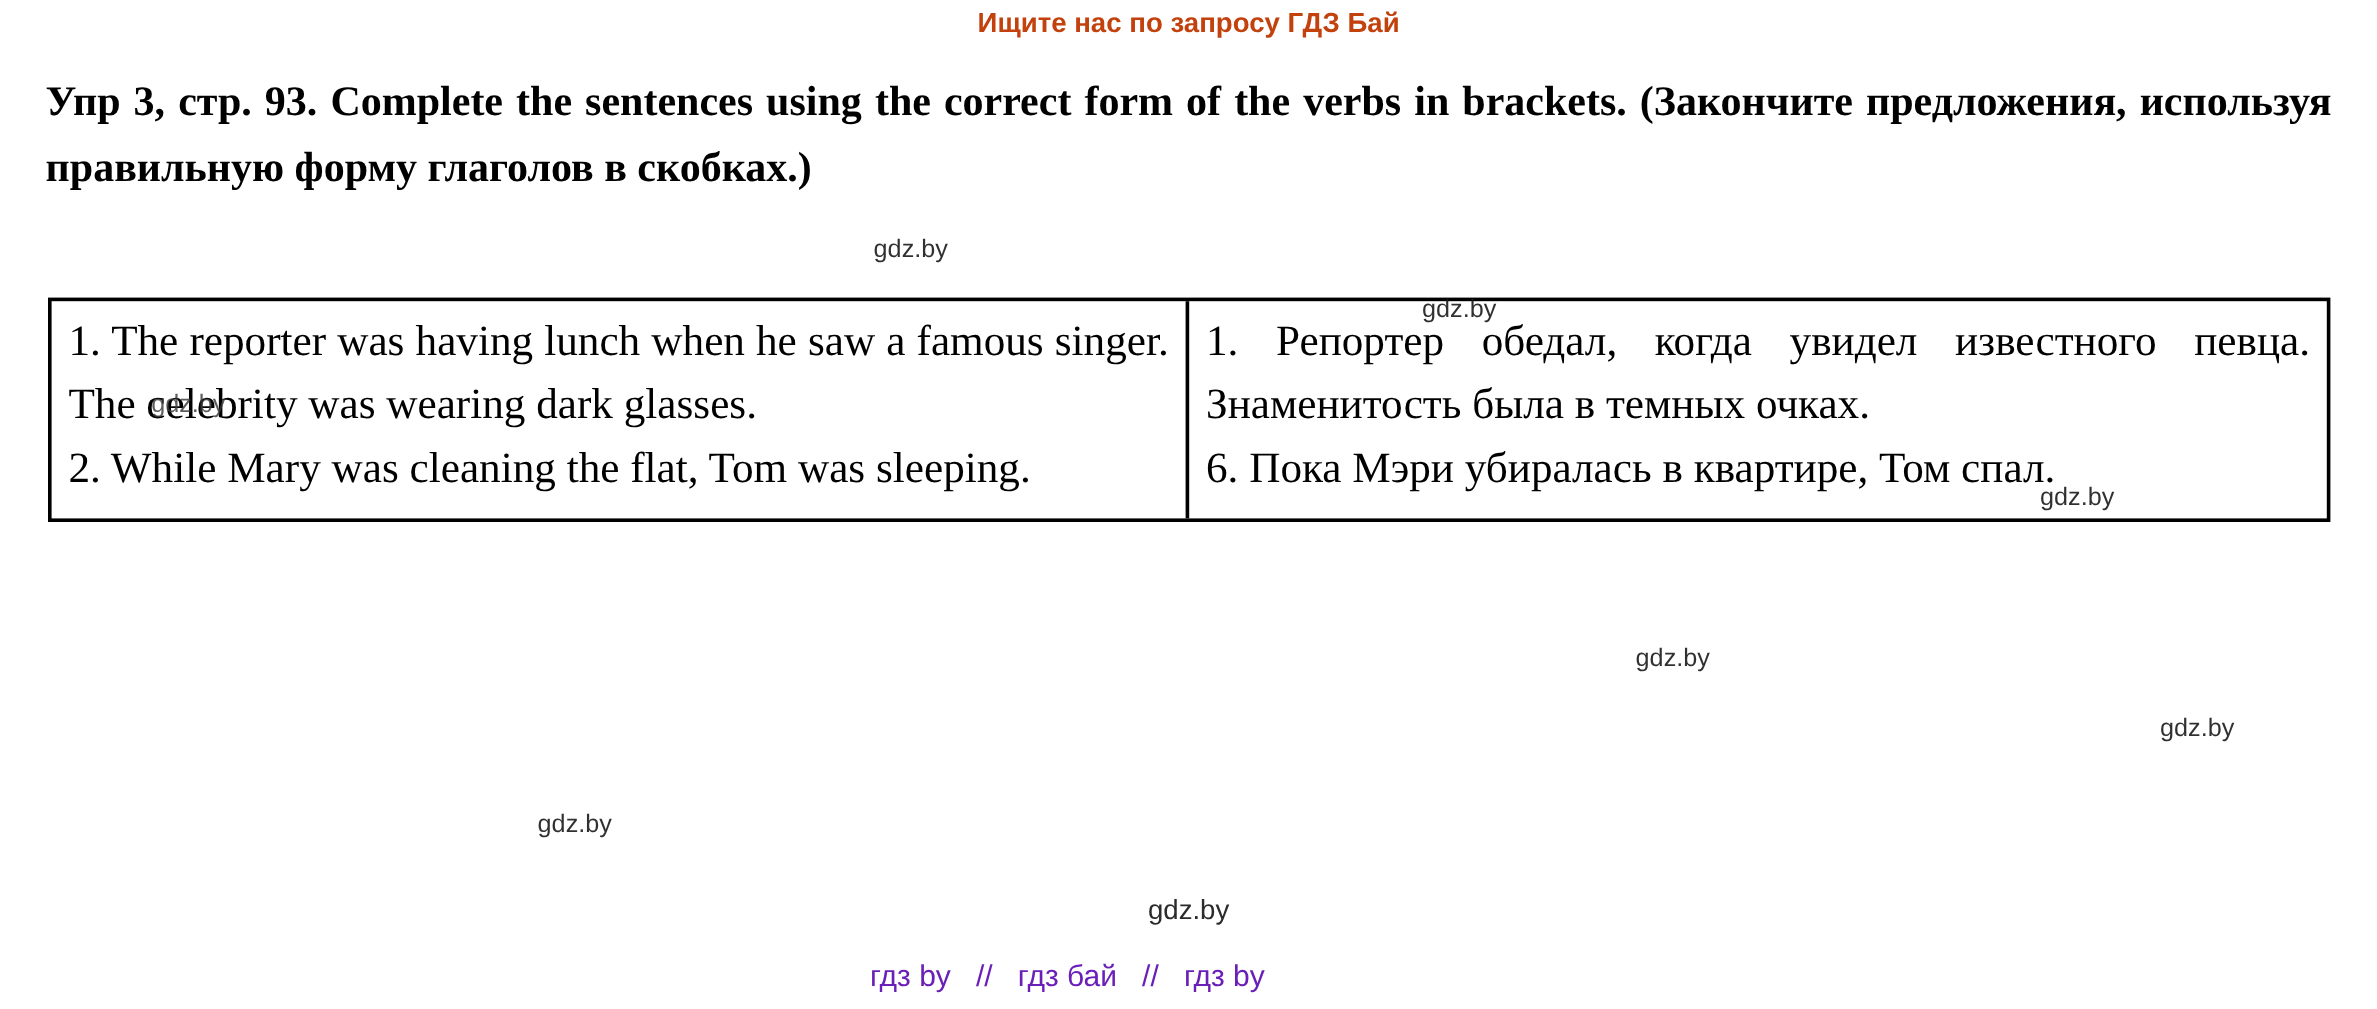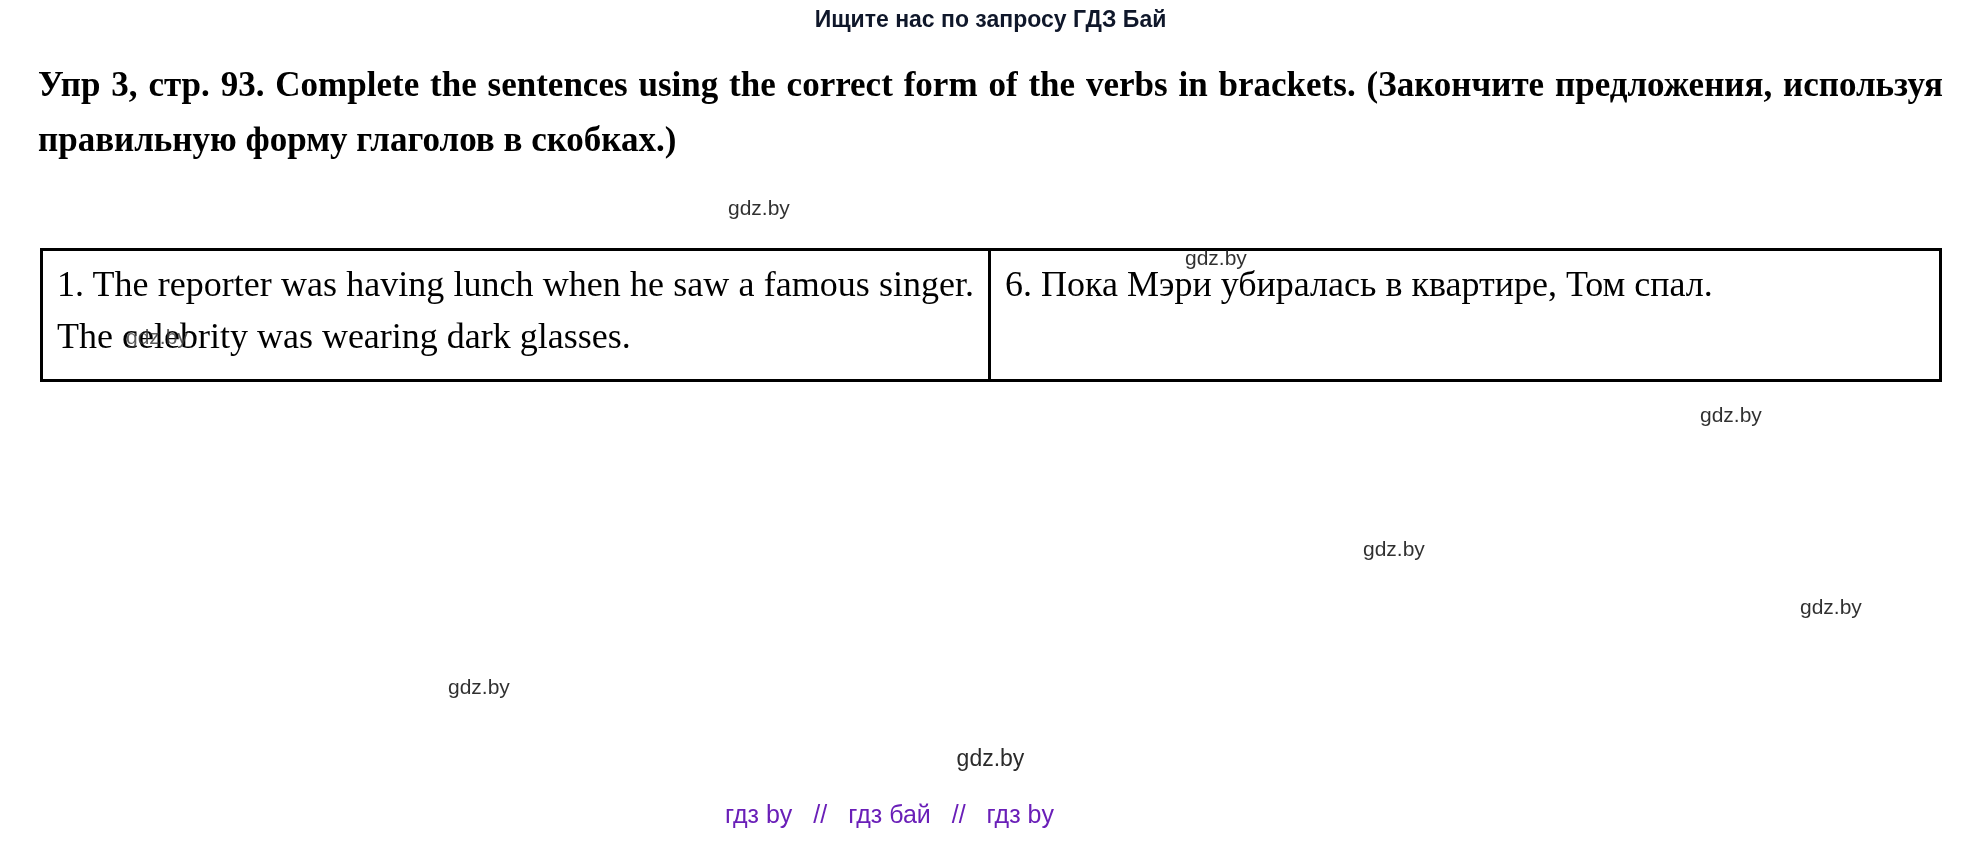--- a/index.html
+++ b/index.html
@@ -23,21 +23,21 @@
   }
   .top-banner {
     position: absolute;
     top: 6px;
     left: 0;
     width: 1981px;
     text-align: center;
     font-family: "Liberation Sans", sans-serif;
     font-size: 23px;
     font-weight: bold;
-    color: #0f172a;
+    color: #c2410c;
   }
   .task-heading {
     position: absolute;
     left: 38px;
     top: 58px;
     width: 1905px;
     font-family: "Liberation Serif", serif;
     font-size: 35px;
     font-weight: bold;
     line-height: 1.56;
@@ -112,22 +112,24 @@
 
 <div class="page">
 
   <div class="top-banner">Ищите нас по запросу ГДЗ Бай</div>
 
   <div class="task-heading">Упр 3, стр. 93. Complete the sentences using the correct form of the verbs in brackets. (Закончите предложения, используя правильную форму глаголов в скобках.)</div>
 
   <div class="answer-table">
     <div class="col col-left">
       <p class="sentence">1. The reporter was having lunch when he saw a famous singer. The celebrity was wearing dark glasses.</p>
+      <p class="sentence">2. While Mary was cleaning the flat, Tom was sleeping.</p>
     </div>
     <div class="col col-right">
+      <p class="sentence">1. Репортер обедал, когда увидел известного певца. Знаменитость была в темных очках.</p>
       <p class="sentence">6. Пока Мэри убиралась в квартире, Том спал.</p>
     </div>
   </div>
 
   <div class="wm wm-dark" style="left:728px; top:196px;">gdz.by</div>
   <div class="wm wm-dark" style="left:1185px; top:246px;">gdz.by</div>
   <div class="wm" style="left:126px; top:325px;">gdz.by</div>
   <div class="wm wm-dark" style="left:1700px; top:403px;">gdz.by</div>
   <div class="wm wm-dark" style="left:1363px; top:537px;">gdz.by</div>
   <div class="wm wm-dark" style="left:1800px; top:595px;">gdz.by</div>

